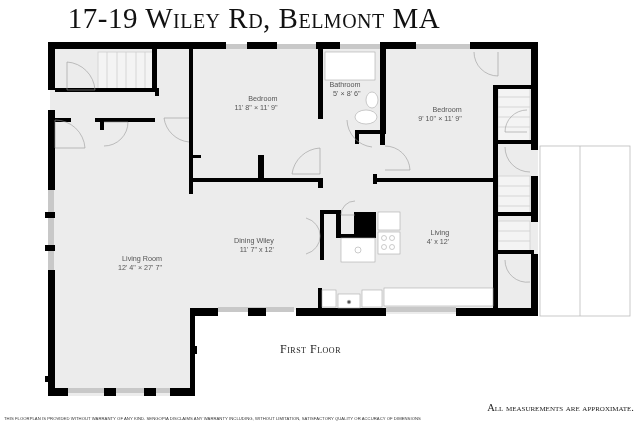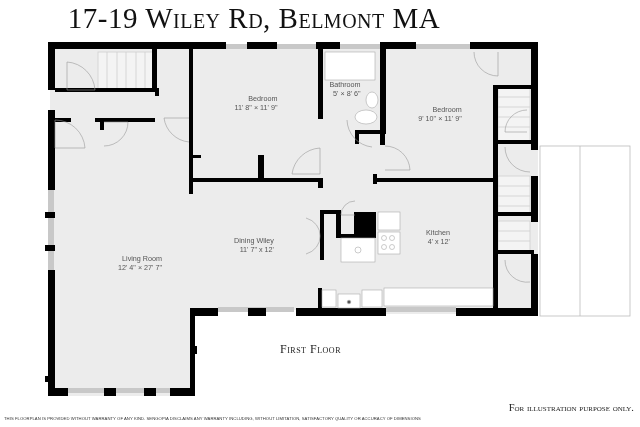--- a/index.html
+++ b/index.html
@@ -181,23 +181,23 @@
 </div>
 <div class="room-label" style="left:124px; top:255px;margin-left:16px;">
   <div>Living Room</div>
   <div>12' 4" × 27' 7"</div>
 </div>
 <div class="room-label" style="left:254px; top:237px;">
   <div>Dining Wiley</div>
   <div>11' 7" x 12'</div>
 </div>
 <div class="room-label" style="left:438px; top:229px;">
-  <div>Kitchen</div>
+  <div>Living</div>
   <div>4' x 12'</div>
 </div>
 
 <div class="floor-label">First Floor</div>
 
 <div class="note">
-  <div>For illustration purpose only.</div>
+  <div>All measurements are approximate.</div>
 </div>
 
 <div class="disclaimer">THIS FLOORPLAN IS PROVIDED WITHOUT WARRANTY OF ANY KIND. SENGOPIA DISCLAIMS ANY WARRANTY INCLUDING, WITHOUT LIMITATION, SATISFACTORY QUALITY OR ACCURACY OF DIMENSIONS</div>
 
 </body></html>

